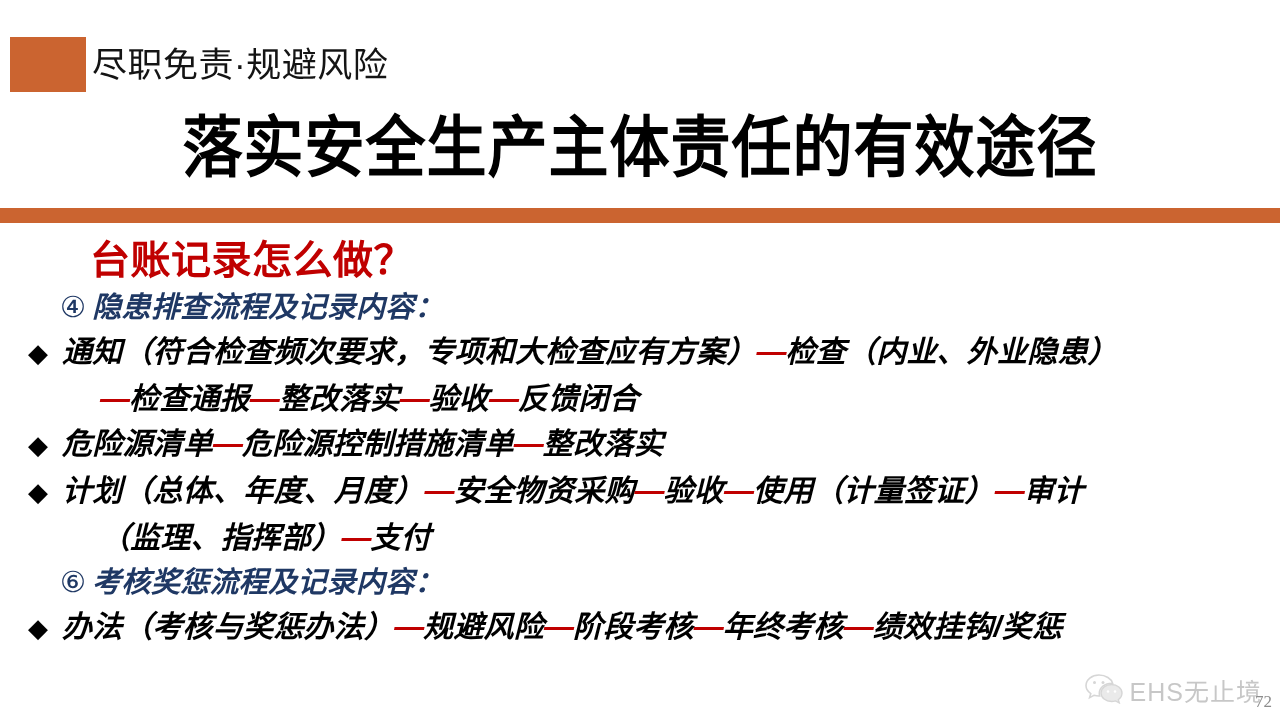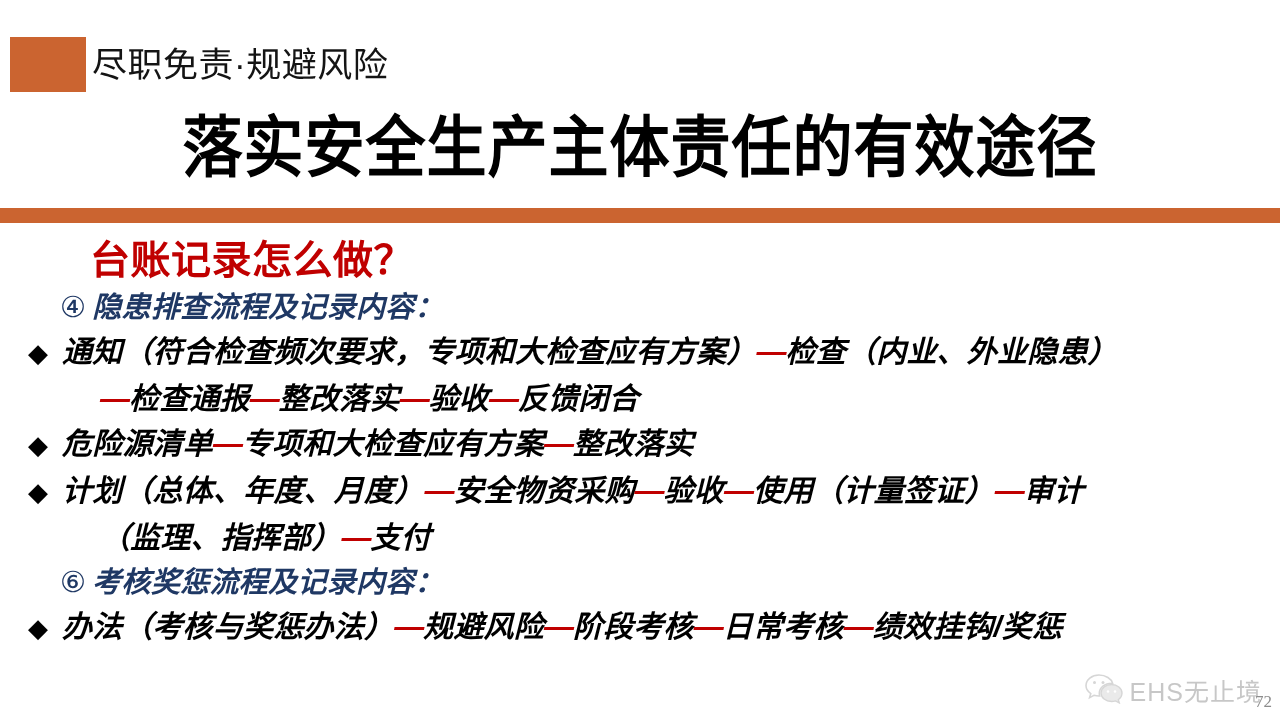--- a/index.html
+++ b/index.html
@@ -184,25 +184,25 @@
 <div id="divider-bar"></div>
 
 <div id="slide-body">
 
   <div id="section-heading">台账记录怎么做？</div>
 
   <div id="content-list">
       <div class="content-row group-heading"><span class="circled-num">④</span><span>隐患排查流程及记录内容：</span></div>
       <div class="content-row bullet-row"><span class="diamond-bullet">◆</span><span>通知（符合检查频次要求，专项和大检查应有方案）</span><span class="dash">—</span><span>检查（内业、外业隐患）</span></div>
       <div class="content-row bullet-row continuation"><span class="dash">—</span><span>检查通报</span><span class="dash">—</span><span>整改落实</span><span class="dash">—</span><span>验收</span><span class="dash">—</span><span>反馈闭合</span></div>
-      <div class="content-row bullet-row"><span class="diamond-bullet">◆</span><span>危险源清单</span><span class="dash">—</span><span>专项和大检查应有方案</span><span class="dash">—</span><span>整改落实</span></div>
+      <div class="content-row bullet-row"><span class="diamond-bullet">◆</span><span>危险源清单</span><span class="dash">—</span><span>危险源控制措施清单</span><span class="dash">—</span><span>整改落实</span></div>
       <div class="content-row bullet-row"><span class="diamond-bullet">◆</span><span>计划（总体、年度、月度）</span><span class="dash">—</span><span>安全物资采购</span><span class="dash">—</span><span>验收</span><span class="dash">—</span><span>使用（计量签证）</span><span class="dash">—</span><span>审计</span></div>
       <div class="content-row bullet-row continuation"><span>（监理、指挥部）</span><span class="dash">—</span><span>支付</span></div>
       <div class="content-row group-heading"><span class="circled-num">⑥</span><span>考核奖惩流程及记录内容：</span></div>
-      <div class="content-row bullet-row"><span class="diamond-bullet">◆</span><span>办法（考核与奖惩办法）</span><span class="dash">—</span><span>规避风险</span><span class="dash">—</span><span>阶段考核</span><span class="dash">—</span><span>日常考核</span><span class="dash">—</span><span>绩效挂钩/奖惩</span></div>
+      <div class="content-row bullet-row"><span class="diamond-bullet">◆</span><span>办法（考核与奖惩办法）</span><span class="dash">—</span><span>规避风险</span><span class="dash">—</span><span>阶段考核</span><span class="dash">—</span><span>年终考核</span><span class="dash">—</span><span>绩效挂钩/奖惩</span></div>
     </div>
 
   <div id="watermark">
     <span id="wechat-logo">
       <svg width="40" height="32" viewBox="0 0 40 32" aria-hidden="true">
         <path d="M15 3C7.8 3 2 7.7 2 13.5c0 3.3 1.9 6.2 4.8 8.1L5.6 25.6l4.4-2.3c1.6.5 3.3.7 5 .7h.7c-.3-.9-.4-1.8-.4-2.7 0-5.6 5.6-10.1 12.5-10.1h.8C27.4 6.8 21.8 3 15 3z" fill="none" stroke="#b5b5b5" stroke-width="1.6"></path>
         <circle cx="10.5" cy="10.5" r="1.5" fill="#b5b5b5"></circle>
         <circle cx="19" cy="10.5" r="1.5" fill="#b5b5b5"></circle>
         <path d="M27.5 12.5C21.7 12.5 17 16.3 17 21s4.7 8.5 10.5 8.5c1.4 0 2.8-.2 4-.6l3.8 2-1-3.2c2.3-1.6 3.7-3.9 3.7-6.7 0-4.7-4.7-8.5-10.5-8.5z" fill="#d9d9d9" stroke="#b5b5b5" stroke-width="1.4"></path>
         <circle cx="24" cy="19.5" r="1.3" fill="#ffffff"></circle>

